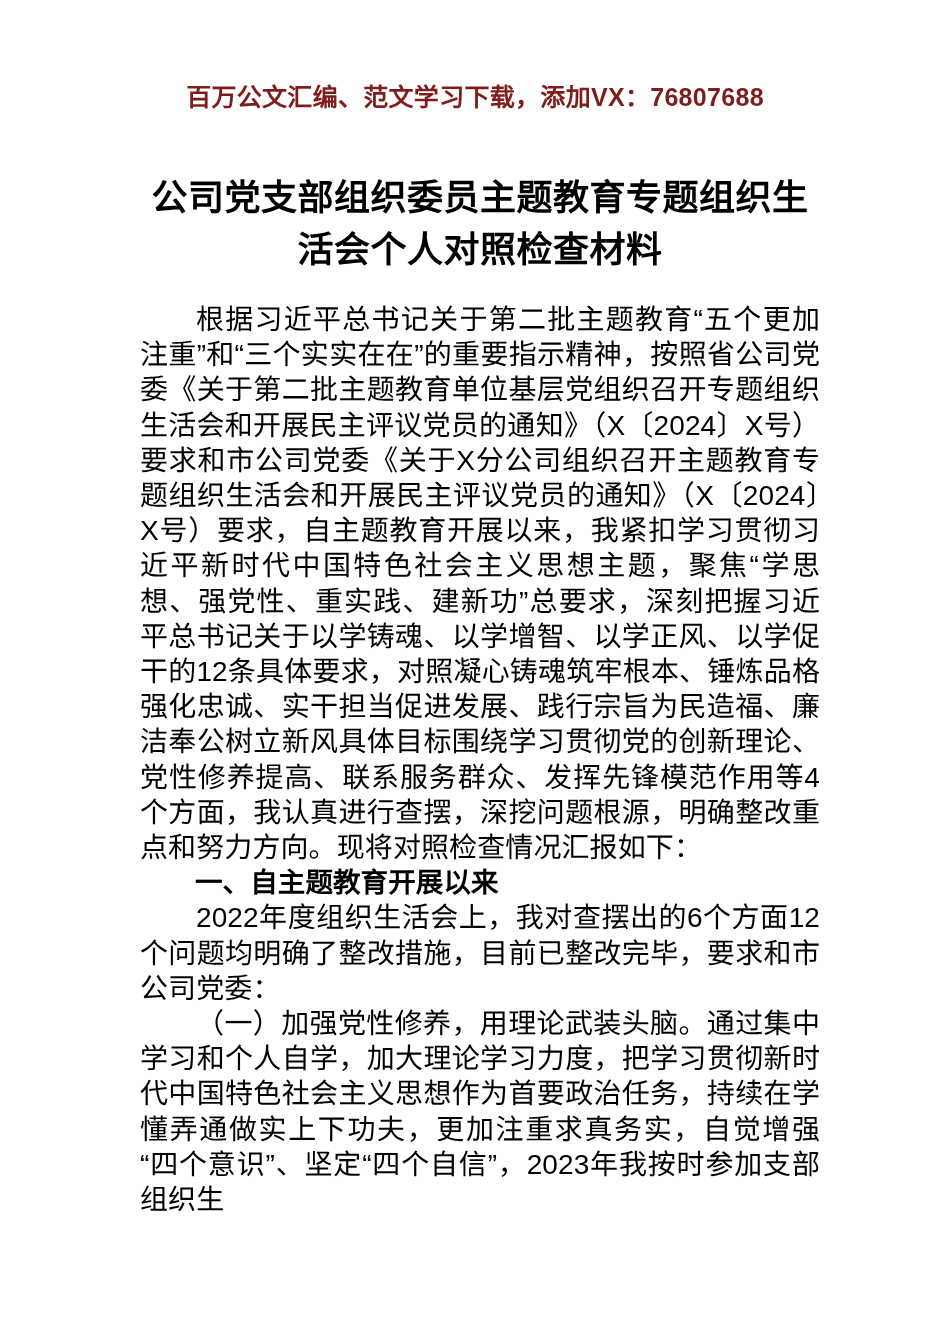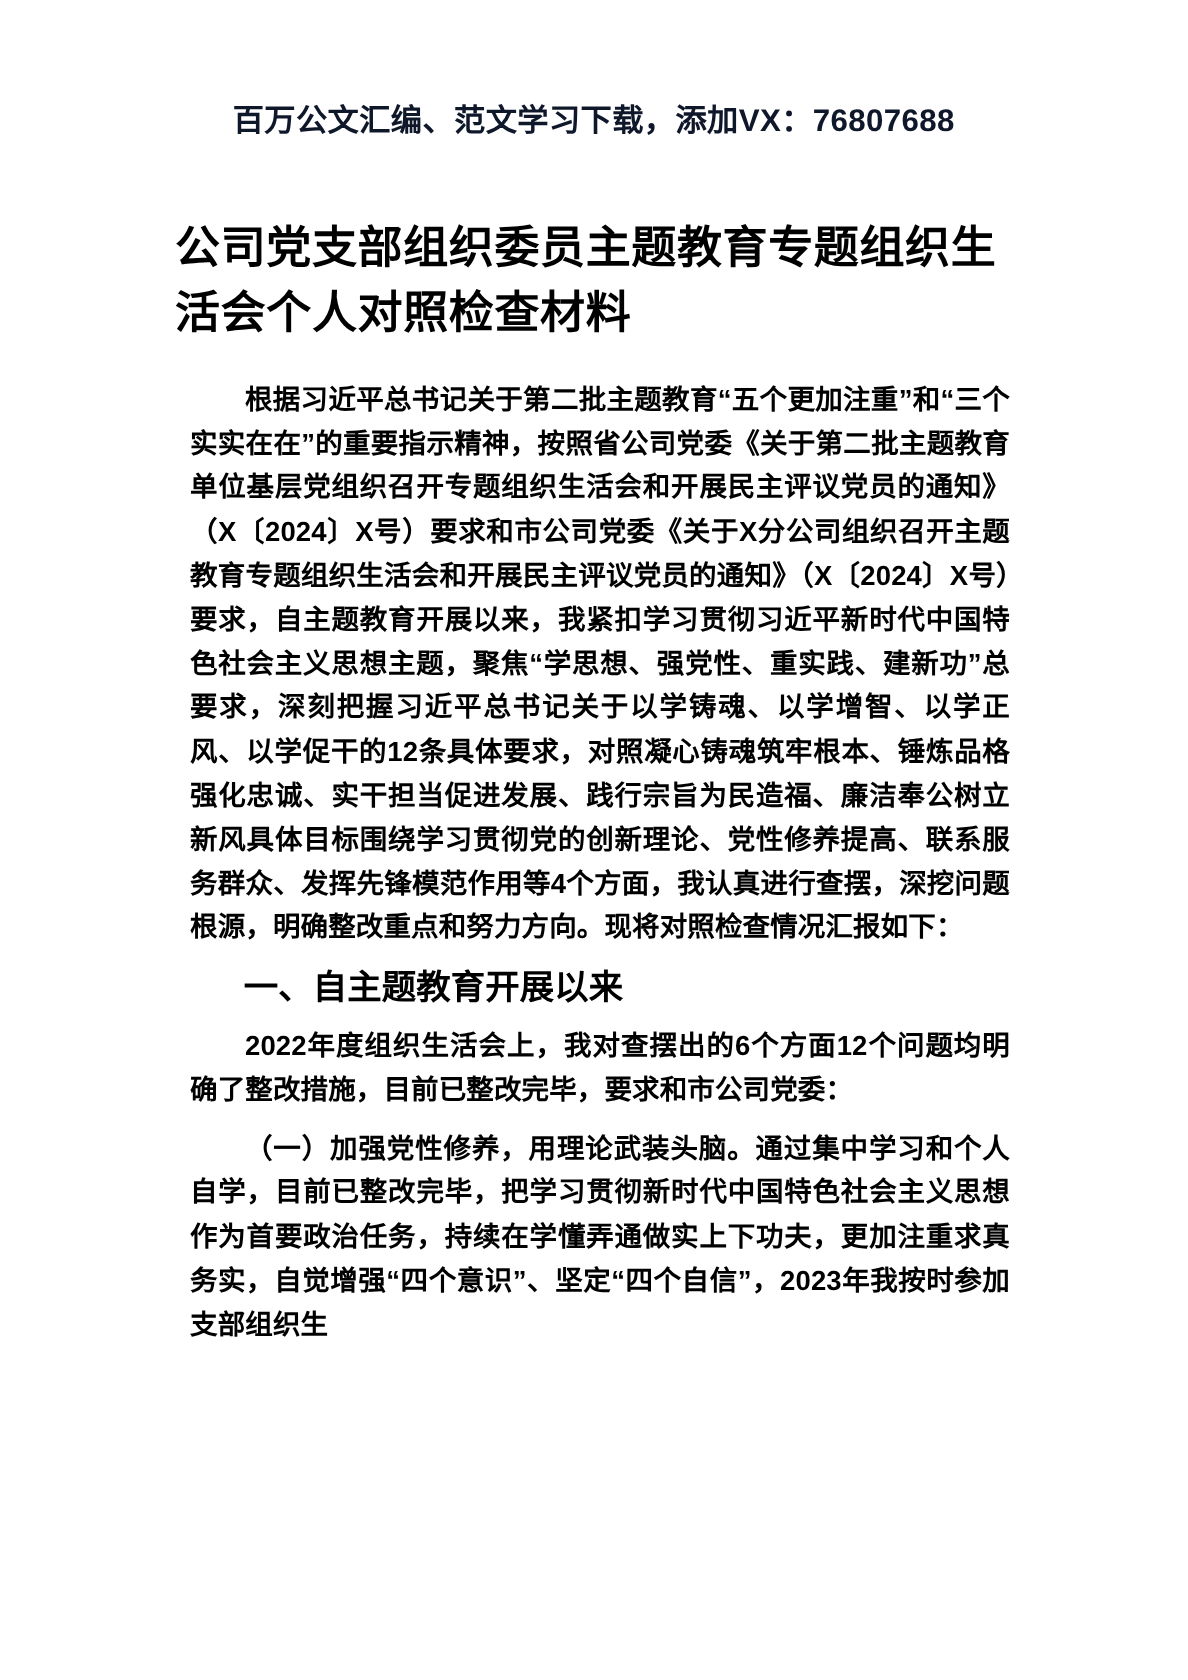--- a/index.html
+++ b/index.html
@@ -48,67 +48,67 @@
     position: absolute;
     top: 172px;
     left: 140px;
     width: 680px;
   }
 
   .doc-title {
     font-size: 36px;
     line-height: 52px;
     font-weight: 700;
-    text-align: left;
+    text-align: center;
     letter-spacing: 0.5px;
     margin: 0 0 26px 0;
     word-break: break-all;
   }
 
   .body-block {
     margin-top: 8px;
   }
 
   p.para {
-    margin: 12px;
-    font-size: 22px;
+    margin: 0;
+    font-size: 28px;
     line-height: 35.2px;
     text-align: justify;
     text-justify: inter-ideograph;
     text-indent: 2em;
     letter-spacing: 0.1px;
     word-break: break-all;
-    font-weight: 700;
+    font-weight: 400;
   }
 
   p.heading {
     margin: 0;
     font-size: 27.5px;
     line-height: 35.2px;
     text-indent: 2em;
     font-weight: 700;
     letter-spacing: 0.1px;
     word-break: break-all;
   }
 </style>
 </head>
 <body>
 
 <div class="page">
 
   <div class="promo-banner">
-    <span class="promo-text" style="color: #0f172a;">百万公文汇编、范文学习下载，添加VX：76807688</span>
+    <span class="promo-text" style="color: #7f1d1d;">百万公文汇编、范文学习下载，添加VX：76807688</span>
   </div>
 
   <div class="doc">
 
     <h1 class="doc-title">公司党支部组织委员主题教育专题组织生活会个人对照检查材料</h1>
 
     <div class="body-block">
         <p class="para">根据习近平总书记关于第二批主题教育“五个更加注重”和“三个实实在在”的重要指示精神，按照省公司党委《关于第二批主题教育单位基层党组织召开专题组织生活会和开展民主评议党员的通知》（X〔2024〕X号）要求和市公司党委《关于X分公司组织召开主题教育专题组织生活会和开展民主评议党员的通知》（X〔2024〕X号）要求，自主题教育开展以来，我紧扣学习贯彻习近平新时代中国特色社会主义思想主题，聚焦“学思想、强党性、重实践、建新功”总要求，深刻把握习近平总书记关于以学铸魂、以学增智、以学正风、以学促干的12条具体要求，对照凝心铸魂筑牢根本、锤炼品格强化忠诚、实干担当促进发展、践行宗旨为民造福、廉洁奉公树立新风具体目标围绕学习贯彻党的创新理论、党性修养提高、联系服务群众、发挥先锋模范作用等4个方面，我认真进行查摆，深挖问题根源，明确整改重点和努力方向。现将对照检查情况汇报如下：</p>
         <p class="heading">一、自主题教育开展以来</p>
         <p class="para">2022年度组织生活会上，我对查摆出的6个方面12个问题均明确了整改措施，目前已整改完毕，要求和市公司党委：</p>
-        <p class="para">（一）加强党性修养，用理论武装头脑。通过集中学习和个人自学，目前已整改完毕，把学习贯彻新时代中国特色社会主义思想作为首要政治任务，持续在学懂弄通做实上下功夫，更加注重求真务实，自觉增强“四个意识”、坚定“四个自信”，2023年我按时参加支部组织生</p>
+        <p class="para">（一）加强党性修养，用理论武装头脑。通过集中学习和个人自学，加大理论学习力度，把学习贯彻新时代中国特色社会主义思想作为首要政治任务，持续在学懂弄通做实上下功夫，更加注重求真务实，自觉增强“四个意识”、坚定“四个自信”，2023年我按时参加支部组织生</p>
       </div>
 
   </div>
 
 </div>
 
 </body></html>

